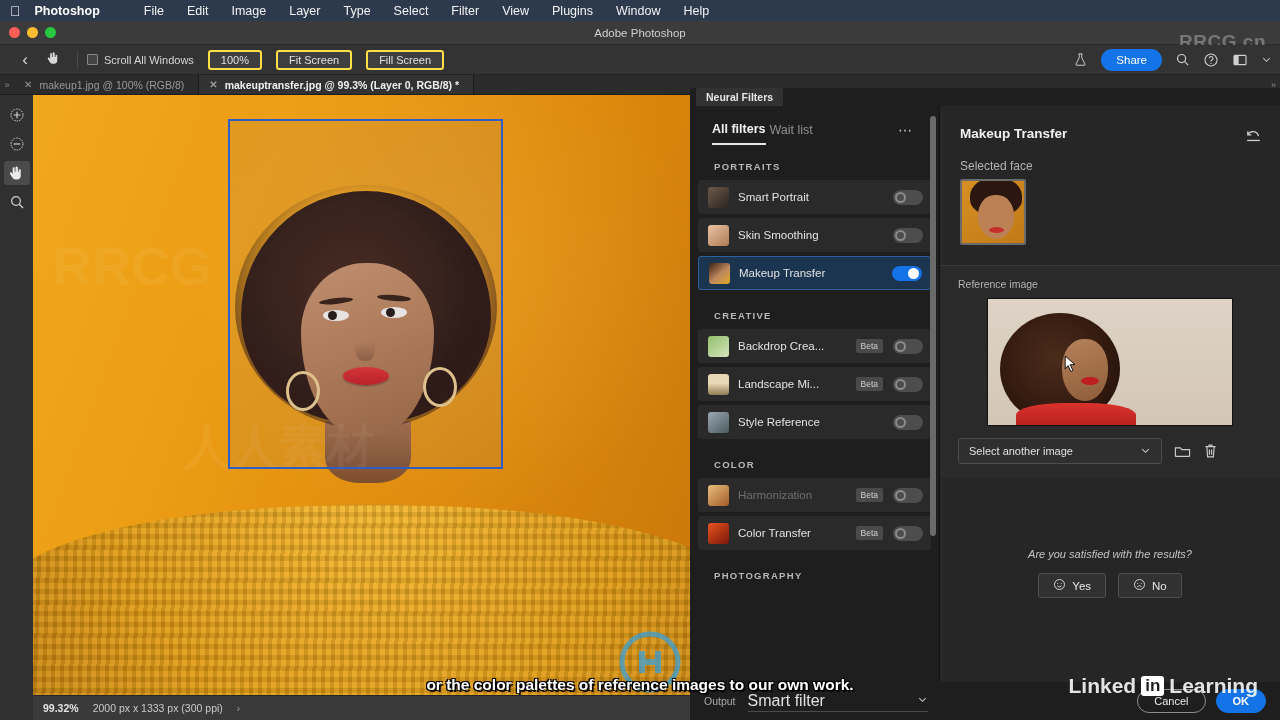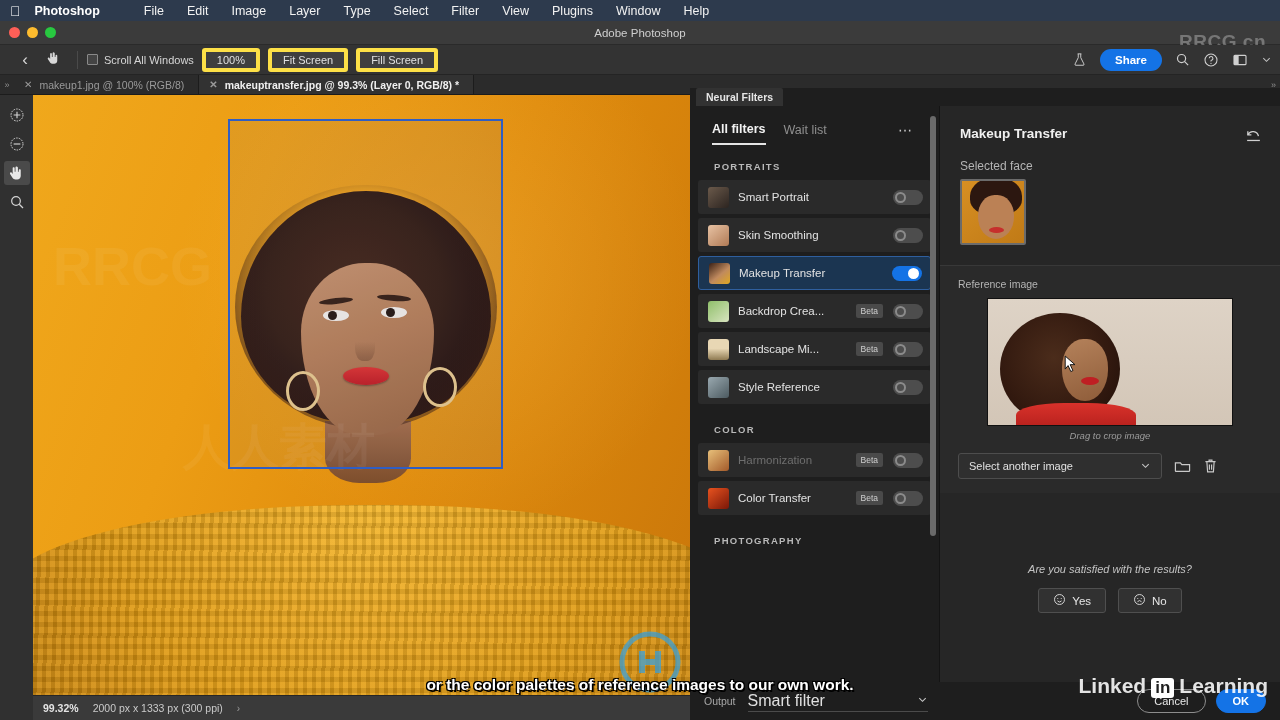--- a/index.html
+++ b/index.html
@@ -49,29 +49,29 @@
     border-bottom: 1px solid #242424;
     padding-left: 12px;
   }
   .back-chevron { font-size: 17px; color: #d8d8d8; width: 26px; text-align: center; }
   .hand-opt { font-size: 14px; color: #d8d8d8; width: 30px; text-align: center; }
   .opt-sep { width: 1px; height: 18px; background: #4a4a4a; margin: 0 9px; }
   .checkrow { display: flex; align-items: center; gap: 6px; font-size: 11px; color: #d6d6d6; }
   .cbox { width: 11px; height: 11px; border: 1px solid #8a8a8a; background: #444; border-radius: 1px; }
   .obtn {
     height: 20px; padding: 8px 11px;
-    background: #3f3f3f; border: 4px solid #fde047; border-radius: 3px;
+    background: #3f3f3f; border: 2px solid #fde047; border-radius: 3px;
     font-size: 11px; color: #e0e0e0;
     display: flex; align-items: center; justify-content: center;
-    margin-left: 8px;
+    margin-left: 14px;
   }
   .opt-right { position: absolute; right: 8px; display: flex; align-items: center; gap: 13px; }
   .icon-btn { color: #d0d0d0; display: flex; align-items: center; justify-content: center; }
   .share-btn {
-    background: #1473e6; color: #fff; font-size: 11.5px; font-weight: bold;
+    background: #1473e6; color: #fff; font-size: 11.5px; font-weight: normal;
     height: 22px; padding: 0 15px; border-radius: 11px;
     display: flex; align-items: center;
   }
 
   
   .tabbar {
     position: absolute; top: 75px; left: 0; width: 1280px; height: 20px;
     background: #2b2b2b;
     display: flex; align-items: stretch;
     border-bottom: 1px solid #1c1c1c;
@@ -173,21 +173,21 @@
     background:#323232; color:#e6e6e6; font-size:10.5px; font-weight:bold;
     display:flex; align-items:center; border-radius:2px 2px 0 0;
   }
   .nf-panel {
     position:absolute; top:106px; left:690px; width:590px; bottom:0;
     background:#1e1e1e; display:flex;
   }
   .nf-left { width: 250px; position:relative; background:#1e1e1e; border-right:1px solid #141414; }
   .nf-right { flex:1; position:relative; background:#262626; }
 
-  .filter-tabs { display:flex; align-items:center; padding: 16px 0 0 22px; gap:18px; position:relative; }
+  .filter-tabs { display:flex; align-items:center; padding: 16px 0 0 22px; gap:4px; position:relative; }
   .ftab { font-size:12.5px; color:#8f8f8f; padding-bottom:7px; }
   .ftab.active { color:#f2f2f2; font-weight:bold; border-bottom:2px solid #e4e4e4; }
   .kebab { position:absolute; right:26px; top:16px; color:#c9c9c9; font-size:14px; letter-spacing:1px; }
 
   .grouphead {
     font-size: 9.5px; letter-spacing: 1.3px; color:#b9b9b9; font-weight:bold;
     padding: 16px 0 8px 24px;
   }
   .frow {
     display:flex; align-items:center; height:34px; margin: 0 8px 4px 8px;
@@ -311,23 +311,23 @@
     position:absolute; right:14px; top:10px;
     font-size:19px; font-weight:bold; color:rgba(255,255,255,0.30);
     letter-spacing:0.5px;
   }
   .wm-center {
     position:absolute; left:555px; bottom:28px; width:190px; height:60px;
     display:flex; align-items:center; justify-content:center;
     color:rgba(60,160,215,0.85); font-size:40px; font-weight:bold;
   }
   .wm-li {
-    position:absolute; right:12px; bottom:22px;
+    position:absolute; right:22px; bottom:22px;
     font-size:21px; font-weight:bold; color:rgba(255,255,255,0.88);
-    display:flex; align-items:flex-end; gap:5px;
+    display:flex; align-items:center; gap:5px;
   }
   .li-badge {
     background:#fff; color:#1e1e1e; border-radius:3px; padding:0 4px; font-size:17px;
   }
   .wm-soft {
     position:absolute; color:rgba(255,255,255,0.055); font-weight:bold; user-select:none;
   }
 </style>
 </head>
 <body>
@@ -510,20 +510,21 @@
           </span>
       </div>
       <div class="frow sel">
         <span class="fthumb" style="background:linear-gradient(140deg,#3a2015 0%,#c08a5e 55%,#e0a820 100%);"></span>
         <span class="fname">Makeup Transfer</span>
         <span class="toggle on">
             <span class="knob"></span>
           </span>
       </div>
 
+      <div class="grouphead">CREATIVE</div>
       <div class="frow">
         <span class="fthumb" style="background:linear-gradient(140deg,#8fbf6a,#d8e4c0);"></span>
         <span class="fname">Backdrop Crea...</span>
         <span class="beta">Beta</span>
         <span class="toggle">
             <span class="knob"></span>
           </span>
       </div>
       <div class="frow">
         <span class="fthumb" style="background:linear-gradient(180deg,#e8d7b4 45%,#8f7a52 100%);"></span>
@@ -589,21 +590,20 @@
           <span class="ri-hair"></span>
           <span class="ri-face"></span>
           <span class="ri-lips"></span>
           <span class="ri-dress"></span>
           <span class="cursor-arrow">
             <svg width="13" height="18" viewBox="0 0 12 17" style="display:block">
                 <path d="M1 1l9.2 8.1H5.7l2.6 5.6-2 .9-2.6-5.6L1 13.3z" fill="#fff" stroke="#111" stroke-width="0.9"></path>
               </svg>
           </span>
         </div>
-        <div class="crop-hint">Drag to crop image</div>
 
         <div class="select-row">
           <div class="select-ctl">
             <span>Select another image</span>
             <span class="chev">
               <svg width="11" height="11" viewBox="0 0 24 24" fill="none" stroke="#c6c6c6" stroke-width="2.4">
                   <path d="M5 9l7 7 7-7"></path>
                 </svg>
             </span>
           </div>

